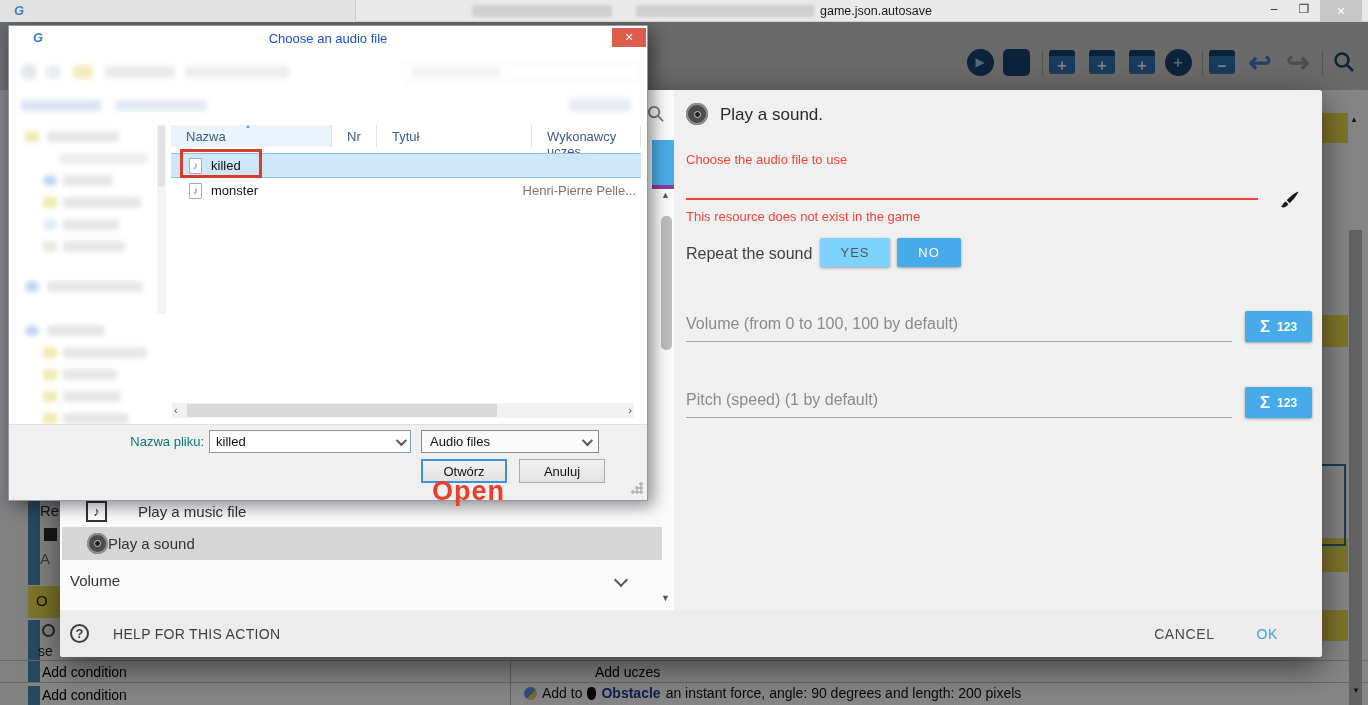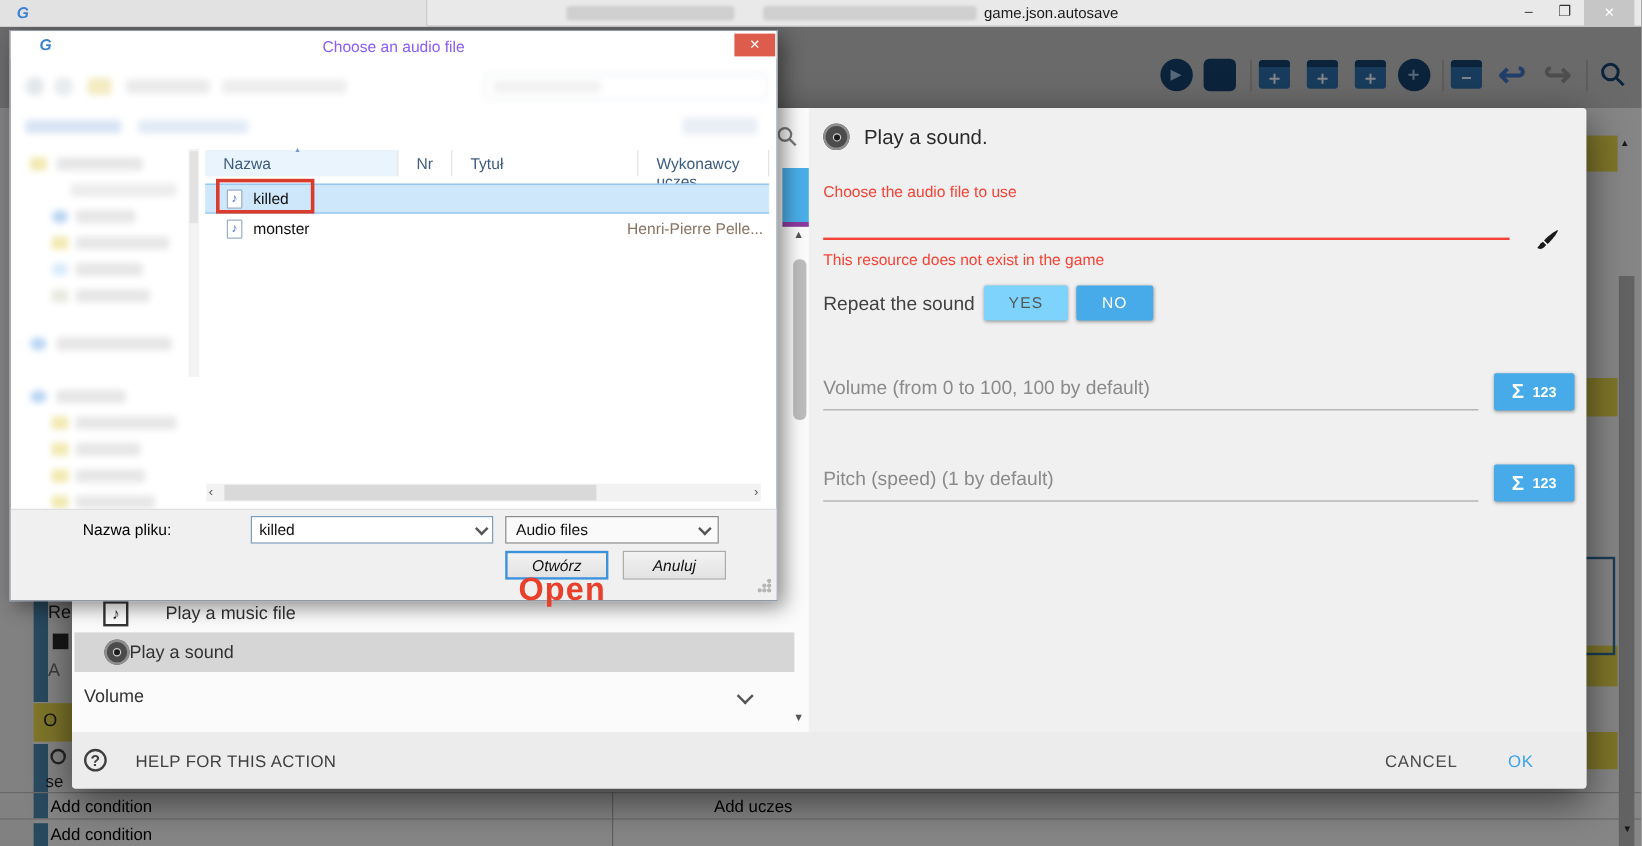--- a/index.html
+++ b/index.html
@@ -69,40 +69,40 @@
             color:#fff; font-size:13px; letter-spacing:1px; display:flex; align-items:center; justify-content:center; }
   .btn-expr { left:1185px; width:67px; height:31px; background:#47abe9; border-radius:2px; box-shadow:0 1px 3px rgba(0,0,0,0.35);
               color:#fff; display:flex; align-items:center; justify-content:center; gap:7px; }
   .btn-expr .sg { font-size:17px; font-weight:bold; }
   .btn-expr .nm { font-size:12px; font-weight:bold; }
 
   
   .filedlg { left:8px; top:25px; width:640px; height:476px; background:#fff; border:1px solid #8f9aa6;
              box-shadow:5px 5px 16px rgba(0,0,0,0.45); z-index:40; }
   .fd-title { left:0; top:0; width:638px; height:23px; background:#fff; }
-  .fd-title-txt { width:100%; text-align:center; font-size:13px; color:#8b5cf6; padding-top:5px; }
+  .fd-title-txt { width:100%; text-align:center; font-size:13px; color:#1d4ed8; padding-top:5px; }
   .fd-close { left:603px; top:2px; width:34px; height:19px; background:#dd5c4c; color:#fff; font-size:11px;
               display:flex; align-items:center; justify-content:center; }
   .blurzone { filter:blur(2.5px); opacity:0.7; }
   .blob { position:absolute; border-radius:3px; }
   .nav-blob { position:absolute; height:11px; border-radius:3px; background:#dcdcdc; }
   .nav-ic { position:absolute; width:14px; height:11px; border-radius:2px; }
   .hdr-lbl { font-size:13px; color:#3d5c7e; }
   .col-sep { position:absolute; top:99px; width:1px; height:22px; background:#e3e3e3; }
   .file-row { position:absolute; display:flex; align-items:center; font-size:13px; color:#101010; }
   .note-ic { width:13px; height:16px; background:#fff; border:1px solid #9ab0c8; border-radius:1px; color:#3b6fd4;
              font-size:10px; display:flex; align-items:center; justify-content:center; margin-right:9px; }
   .hscroll { position:absolute; background:#f2f2f2; }
   .combo { position:absolute; height:23px; background:#fff; border:1px solid #7e9db9; display:flex; align-items:center;
            font-size:13px; color:#111; padding:0 6px; justify-content:space-between; }
   .combo2 { position:absolute; height:23px; background:#fafafa; border:1px solid #8a8a8a; display:flex; align-items:center;
             font-size:13px; color:#111; padding:0 8px; justify-content:space-between; }
   .combo-arrow { width:8px; height:8px; border-right:2px solid #555; border-bottom:2px solid #555; transform:rotate(45deg) translateY(-2px); }
   .wbtn { position:absolute; width:86px; height:24px; font-size:13px; color:#111; display:flex; align-items:center; justify-content:center;
-          background:linear-gradient(#f2f2f2,#e2e2e2);font-style:italic; }
+          background:linear-gradient(#f2f2f2,#e2e2e2); }
   .wbtn-open { border:2px solid #3c93dc; }
   .wbtn-cancel { border:1px solid #acacac; }
   .red-box { left:180px; top:149px; width:82px; height:29px; border:3px solid #d93b2c; z-index:45; }
   .open-annot { left:432px; top:476px; font-size:27px; font-weight:bold; color:#e8402a; z-index:50; letter-spacing:1px; }
   .resize-grip { left:622px; top:456px; width:12px; height:12px;
       background:radial-gradient(circle at 10px 2px,#b5b5b5 1.5px,transparent 2px),
                  radial-gradient(circle at 6px 6px,#b5b5b5 1.5px,transparent 2px),
                  radial-gradient(circle at 10px 6px,#b5b5b5 1.5px,transparent 2px),
                  radial-gradient(circle at 2px 10px,#b5b5b5 1.5px,transparent 2px),
                  radial-gradient(circle at 6px 10px,#b5b5b5 1.5px,transparent 2px),
@@ -168,20 +168,27 @@
   <div class="ab frag" style="left:38px;top:643px;font-size:14px">se</div>
 
   <div class="ab row-line" style="top:660px"></div>
   <div class="ab row-line" style="top:682px"></div>
   <div class="ab" style="left:510px;top:660px;width:1px;height:45px;background:#b0b0b0;z-index:11"></div>
 
   <div class="ab ghost-txt" style="left:42px;top:664px">Add condition</div>
   <div class="ab ghost-txt" style="left:595px;top:664px">Add uczes</div>
   <div class="ab ghost-txt" style="left:42px;top:687px">Add condition</div>
 
+  <div class="ab flex" style="left:524px;top:685px;gap:5px;z-index:12">
+    <span style="width:13px;height:13px;border-radius:50%;background:linear-gradient(135deg,#5b8ed6 55%,#d8c84e 55%)"></span>
+    <span class="evt-txt">Add to</span>
+    <span style="width:9px;height:13px;background:#111;border-radius:40% 40% 45% 45%"></span>
+    <span class="evt-txt" style="font-weight:bold;color:#1a3c8c">Obstacle</span>
+    <span class="evt-txt">an instant force, angle: 90 degrees and length: 200 pixels</span>
+  </div>
 
   <div class="ab yellow-block" style="left:1322px;top:113px;width:26px;height:30px"></div>
   <div class="ab yellow-block" style="left:1322px;top:315px;width:26px;height:32px"></div>
   <div class="ab yellow-block" style="left:1322px;top:538px;width:26px;height:34px"></div>
   <div class="ab yellow-block" style="left:1322px;top:610px;width:26px;height:31px"></div>
   <div class="ab" style="left:1240px;top:464px;width:106px;height:82px;border:2px solid #2e6f9f;z-index:11"></div>
   <div class="ab" style="left:1350px;top:115px;font-size:8px;color:#2b2b2b;z-index:11">▲</div>
   <div class="ab scroll-track-r"></div>
   <div class="ab" style="left:1352px;top:686px;font-size:8px;color:#2b2b2b;z-index:12">▼</div>
 
@@ -335,21 +342,21 @@
       <span style="position:absolute;right:5px;color:#8a7262">Henri-Pierre Pelle...</span>
     </div>
 
     <div class="hscroll" style="left:163px;top:377px;width:462px;height:15px">
       <span class="ab" style="left:2px;top:1px;font-size:11px;color:#555">‹</span>
       <div class="ab" style="left:15px;top:1px;width:310px;height:13px;background:#d9d9d9"></div>
       <span class="ab" style="right:2px;top:1px;font-size:11px;color:#555">›</span>
     </div>
 
     <div class="ab" style="left:0;top:398px;width:638px;height:76px;background:#f0f0f0;border-top:1px solid #dfdfdf"></div>
-    <div class="ab" style="left:60px;top:408px;width:135px;font-size:13px;color:#000000">Nazwa pliku:</div>
+    <div class="ab" style="left:60px;top:408px;width:135px;text-align:right;font-size:13px;color:#0f766e">Nazwa pliku:</div>
     <div class="combo" style="left:200px;top:404px;width:202px">
       <span>killed</span>
       <span class="combo-arrow"></span>
     </div>
     <div class="combo2" style="left:412px;top:404px;width:178px">
       <span>Audio files</span>
       <span class="combo-arrow"></span>
     </div>
     <div class="wbtn wbtn-open" style="left:412px;top:433px">Otwórz</div>
     <div class="wbtn wbtn-cancel" style="left:510px;top:433px">Anuluj</div>

